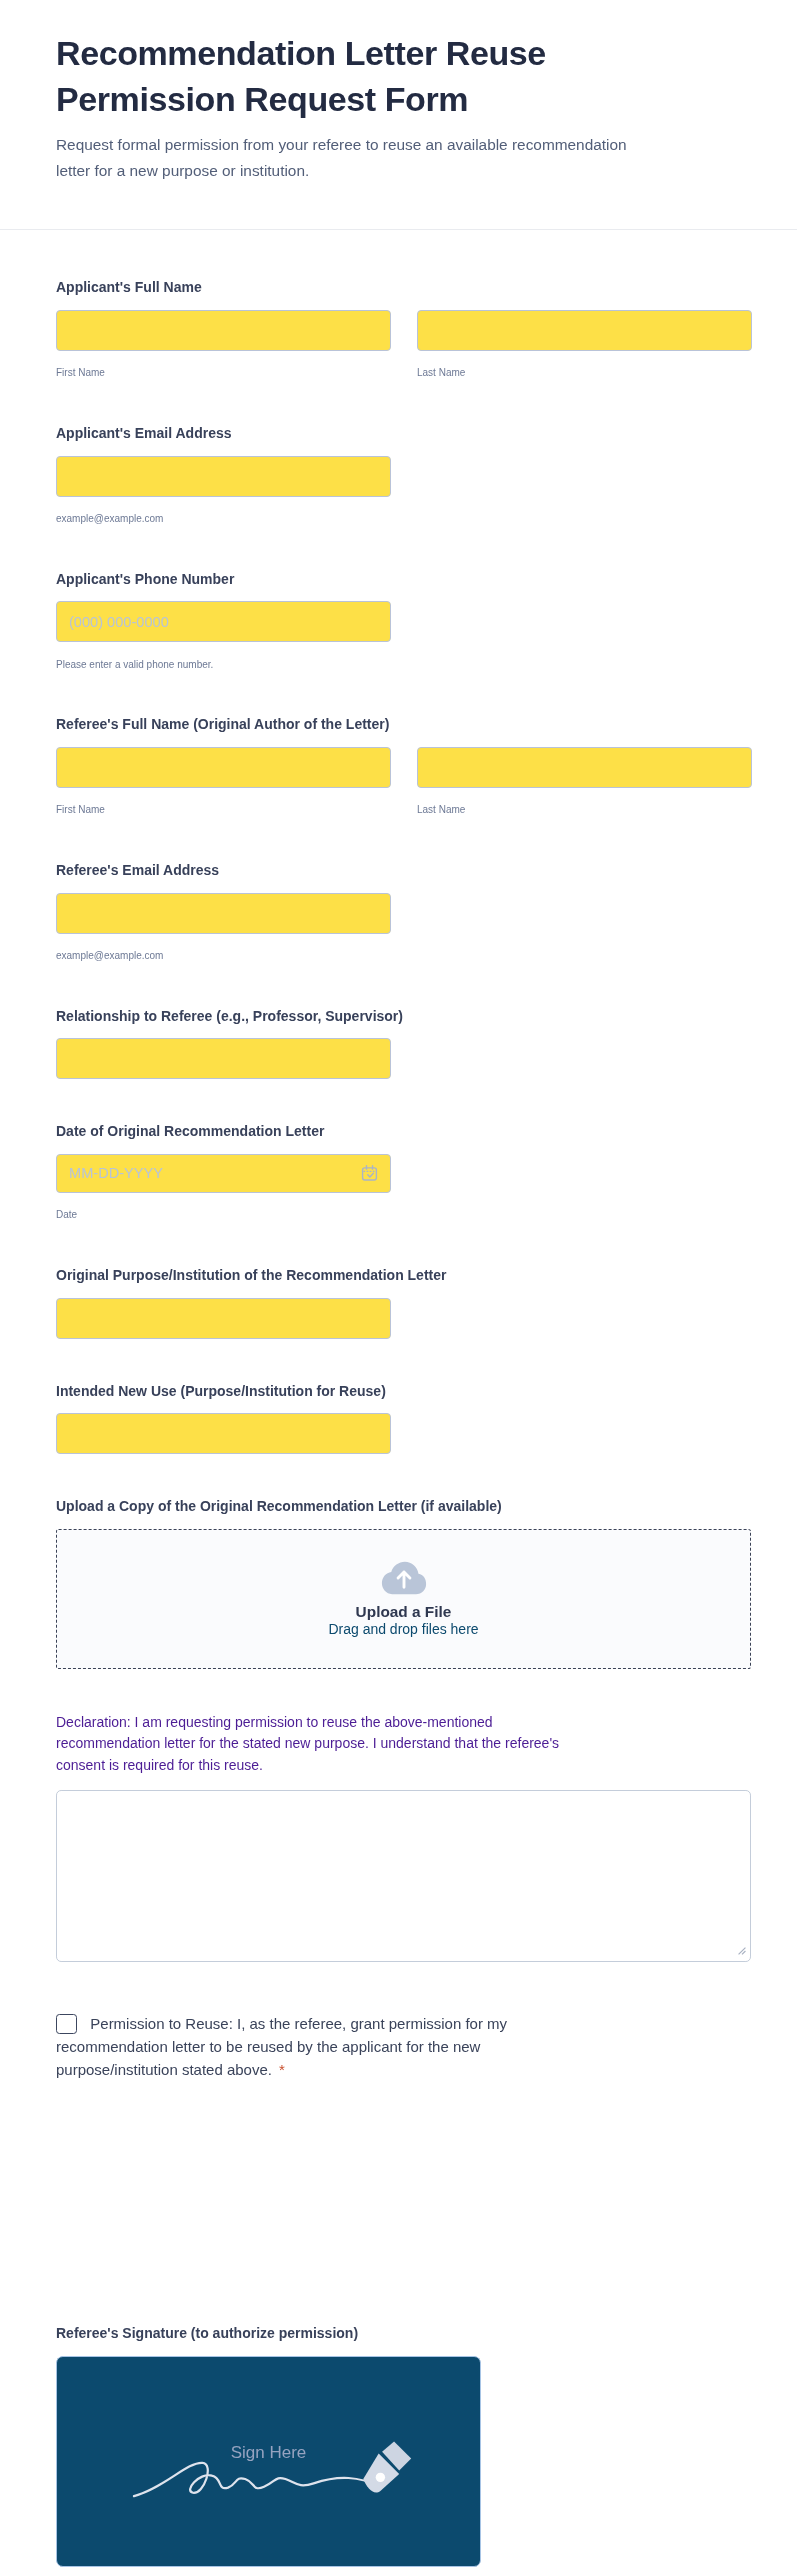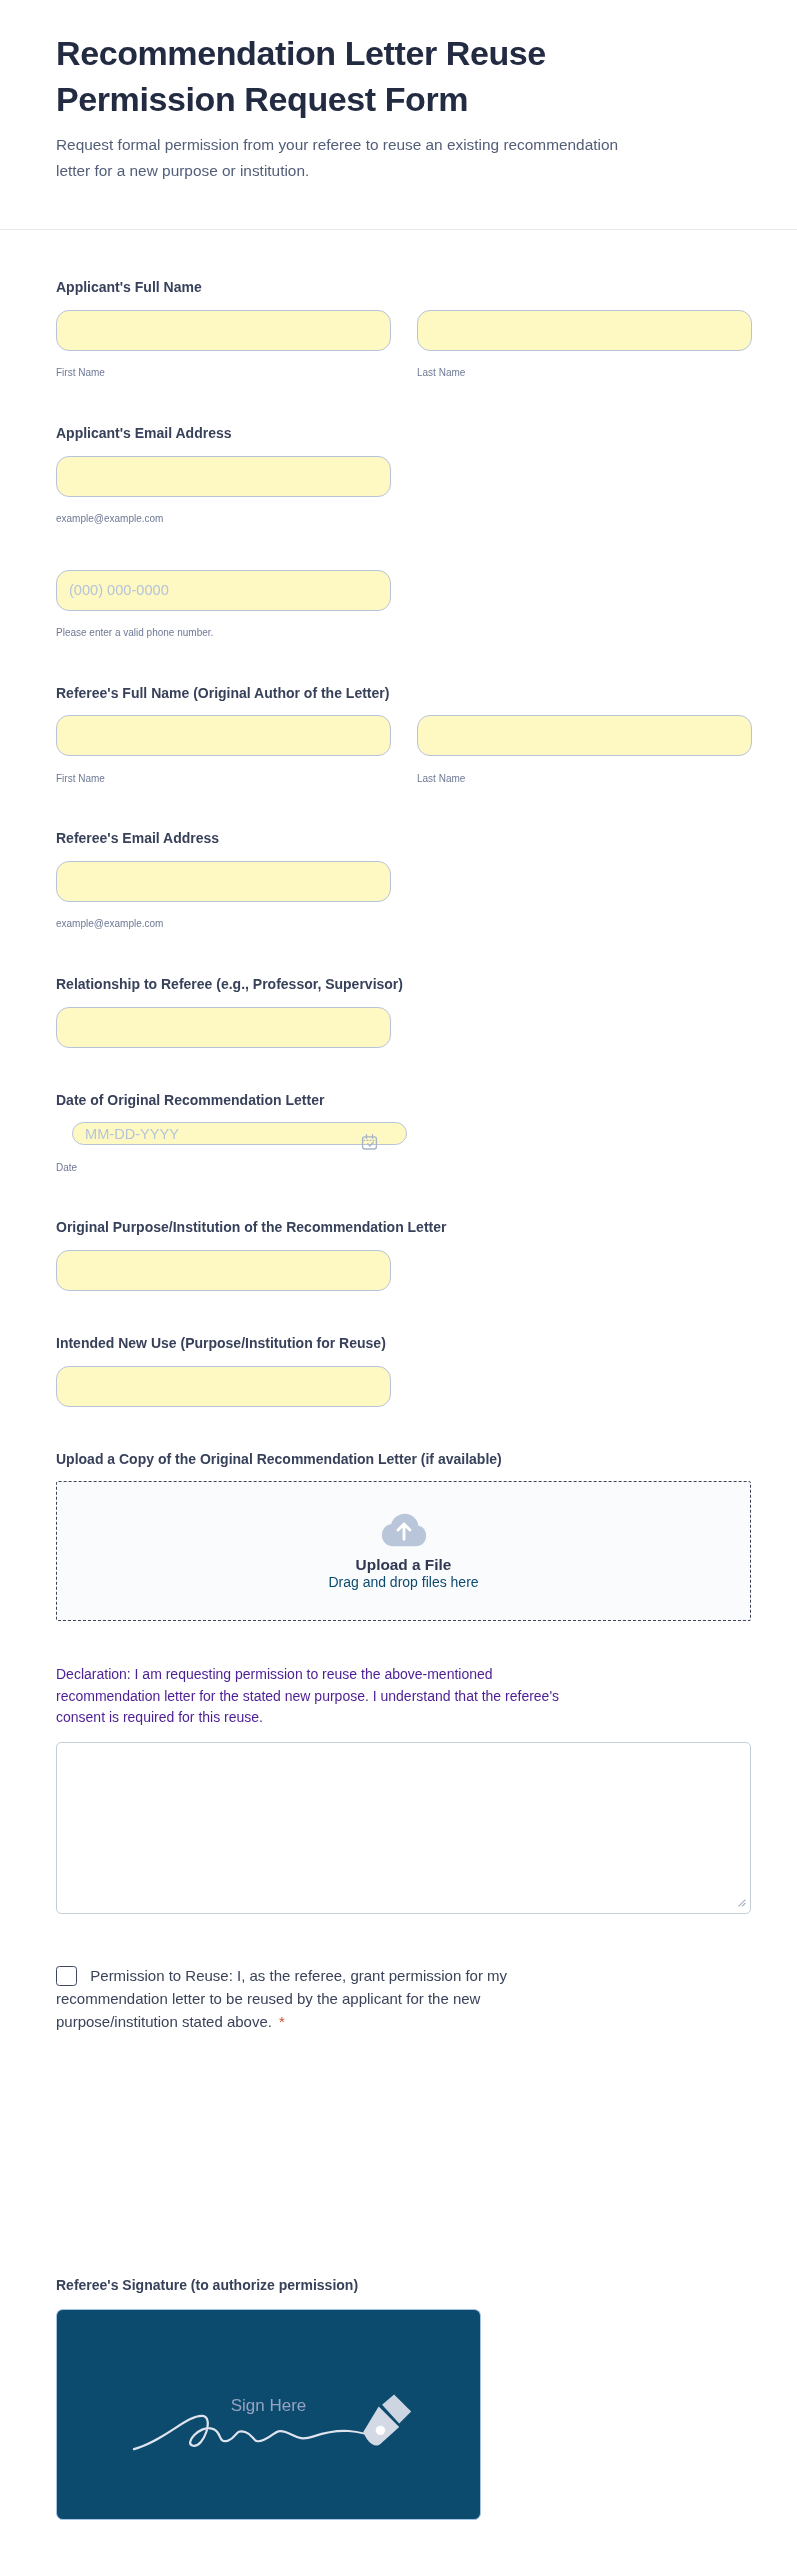--- a/index.html
+++ b/index.html
@@ -15,28 +15,28 @@
   .form-subtitle{margin-top:10.3px;font-size:15.4px;line-height:26px;color:#525e78;}
   .divider{margin:45px 0 0 -56px;width:798px;height:0.9px;background:#e9ebef;}
   .field{margin-top:43px;}
   .field-first{margin-top:48px;}
   .field-label{font-size:14px;font-weight:600;line-height:18px;color:#38415a;}
   .lbl-line{font-size:14px;font-weight:400;line-height:21.4px;color:#4c1d95;}
   .row{display:flex;gap:26px;margin-top:13.7px;}
   .col{width:335px;}
   input.text{
     box-sizing:border-box;width:335px;height:41px;border:0.9px solid #b9c3d8;
-    border-radius:13px;padding:0 12px;font-family:"Liberation Sans",sans-serif;
-    font-size:14.6px;color:#39425a;background:#fef9c3;outline:none;display:block;
+    border-radius:4px;padding:0 12px;font-family:"Liberation Sans",sans-serif;
+    font-size:14.6px;color:#39425a;background:#fde047;outline:none;display:block;
   }
   input.text::placeholder{color:#b7c3d9;opacity:1;}
   .mt16{margin-top:13.7px;}
   .sublabel{margin-top:15.4px;font-size:10px;line-height:14.6px;color:#6d7995;}
   .date-wrap{position:relative;width:335px;margin-top:13.7px;}
-  .date-wrap input{padding-right:39px;height:23px;margin-left:16px;}
+  .date-wrap input{padding-right:39px;height:39px;}
   .cal-icon{position:absolute;right:12px;top:10.3px;}
   .upload-box{
     box-sizing:border-box;margin-top:13.7px;width:695px;height:140px;
     background:#fafbfd;border:1.3px dashed #3a4256;border-radius:2.6px;
     display:flex;flex-direction:column;align-items:center;justify-content:center;
     cursor:pointer;
     text-align:center;
   }
   .upload-title{margin-top:8.6px;font-size:15.4px;font-weight:700;color:#2f3850;}
   .upload-hint{font-size:14px;color:#0c4a6e;}
@@ -69,21 +69,21 @@
   .sig-art{position:absolute;left:73px;top:81px;}
 </style>
 </head>
 <body>
 
 <div class="page">
 
   <h1 class="form-title"><span>Recommendation Letter Reuse</span><br><span>Permission Request Form</span></h1>
 
   <div class="form-subtitle">
-    <div>Request formal permission from your referee to reuse an existing recommendation</div>
+    <div>Request formal permission from your referee to reuse an available recommendation</div>
     <div>letter for a new purpose or institution.</div>
   </div>
 
   <div class="divider"></div>
 
   <div class="field field-first">
     <div class="field-label">Applicant's Full Name</div>
     <div class="row">
       <div class="col">
         <input class="text" type="text" style="">
@@ -96,20 +96,21 @@
     </div>
   </div>
 
   <div class="field">
     <div class="field-label">Applicant's Email Address</div>
     <input class="text mt16" type="text" style="">
     <div class="sublabel">example@example.com</div>
   </div>
 
   <div class="field">
+    <div class="field-label">Applicant's Phone Number</div>
     <input class="text mt16" type="text" placeholder="(000) 000-0000" style="">
     <div class="sublabel">Please enter a valid phone number.</div>
   </div>
 
   <div class="field">
     <div class="field-label">Referee's Full Name (Original Author of the Letter)</div>
     <div class="row">
       <div class="col">
         <input class="text" type="text" style="">
         <div class="sublabel">First Name</div>

